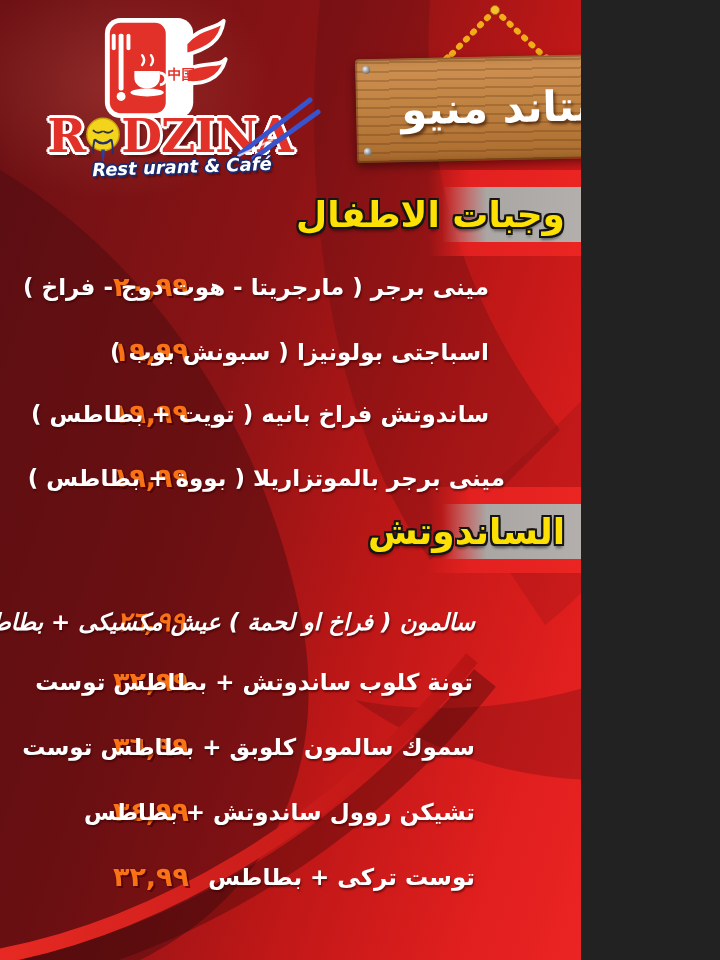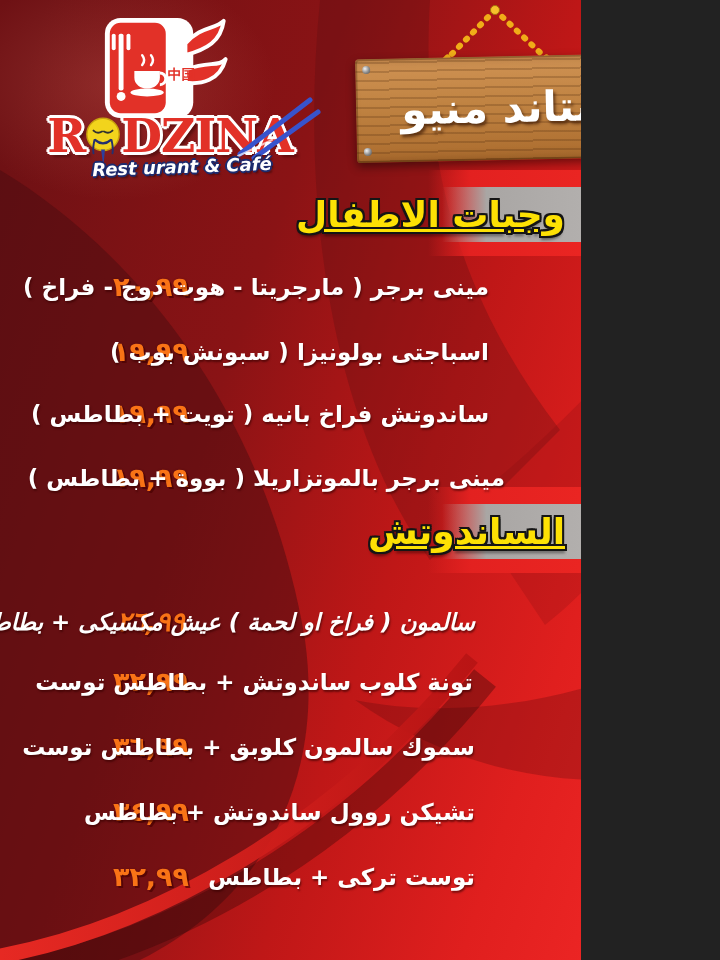--- a/index.html
+++ b/index.html
@@ -38,21 +38,21 @@
 
   
   .banner{position:absolute;left:428px;right:0;height:86px;}
   .banner-1{top:170px}.banner-2{top:487px}
   .band{position:absolute;inset:0;background:linear-gradient(to left,#ea2522 0%,#e32120 72%,rgba(150,25,22,0) 100%);}
   .strip{position:absolute;left:14px;right:0;top:17px;height:55px;
          background:linear-gradient(to left,#b2afad 0%,#a9a6a4 68%,rgba(140,60,55,0) 100%);}
   .section-title{position:absolute;right:16px;top:17px;height:55px;line-height:55px;direction:rtl;
          font-size:36px;font-weight:bold;color:#fde104;white-space:nowrap;
          text-shadow:-2px -2px 0 #151515,2px -2px 0 #151515,-2px 2px 0 #151515,2px 2px 0 #151515,
-                     -2px 0 0 #151515,2px 0 0 #151515,0 -2px 0 #151515,0 2px 0 #151515,0 4px 3px rgba(0,0,0,.45);text-decoration:underline;}
+                     -2px 0 0 #151515,2px 0 0 #151515,0 -2px 0 #151515,0 2px 0 #151515,0 4px 3px rgba(0,0,0,.45);}
 
   
   .menu-row{position:absolute;left:0;width:100%;height:54px;}
   .price{position:absolute;left:78px;width:146px;text-align:center;line-height:54px;direction:ltr;
          font-size:27px;font-weight:bold;color:#f97316;
          text-shadow:2px 2px 0 rgba(70,0,0,.65),0 0 2px rgba(70,0,0,.4);}
   .item-name{position:absolute;line-height:54px;direction:rtl;white-space:nowrap;
          font-size:23px;font-weight:bold;color:#fff;
          text-shadow:1px 2px 2px rgba(55,0,0,.6);}
 </style>

